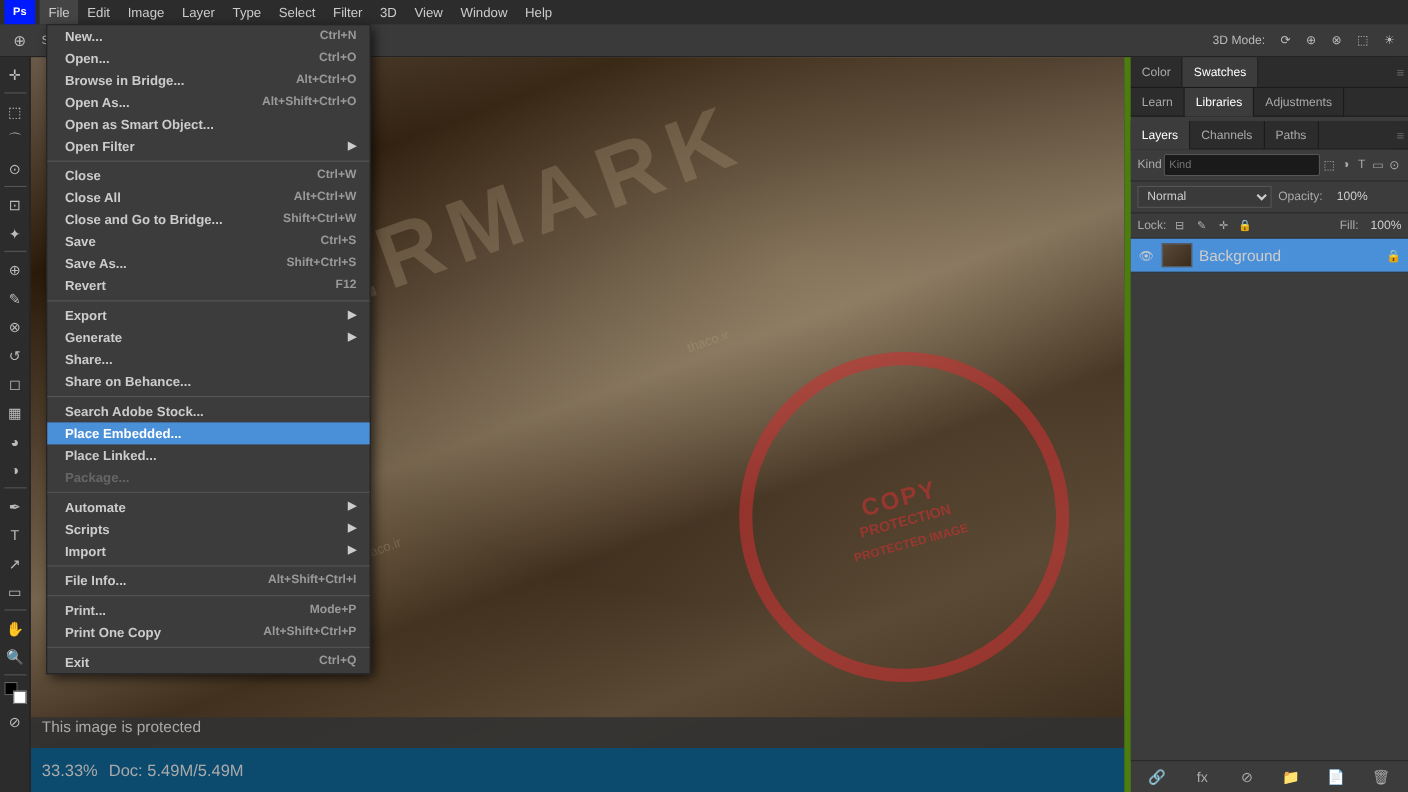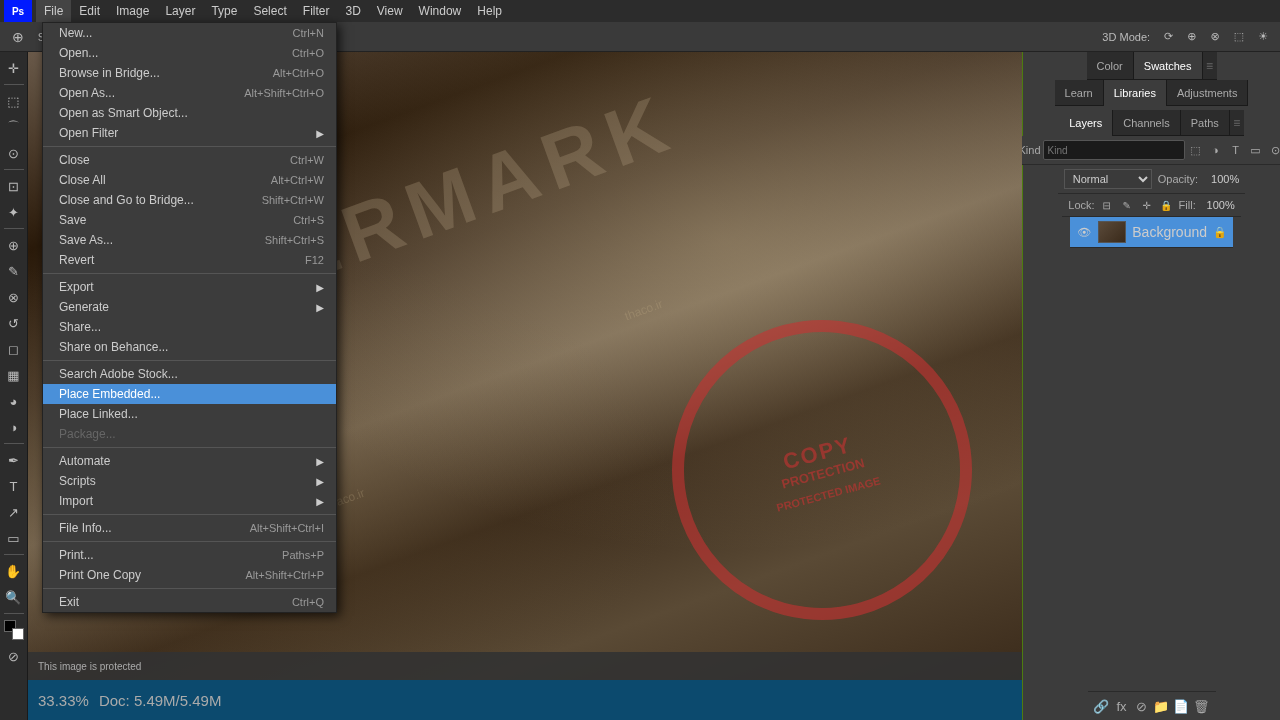--- a/index.html
+++ b/index.html
@@ -158,34 +158,32 @@
       color: #aaa;
     }
     .protected-notice {
       position: absolute;
       bottom: 40px;
       left: 0;
       right: 0;
       height: 28px;
       background: rgba(50,50,50,0.9);
       display: flex;
-      align-items: center;
       padding: 0 10px;
-      font-size: 10px;
+      font-size: 14px;
       color: #aaa;
     }
 
     
     .right-panel {
       width: 258px;
       background: #3c3c3c;
-      border-left: 1px solid #4d7c0f;
+      border-left: 6px solid #4d7c0f;
       display: flex;
       flex-direction: column;
-      align-items: center;
     }
     .panel-top-tabs {
       display: flex;
       background: #2c2c2c;
       border-bottom: 1px solid #1a1a1a;
       height: 28px;
     }
     .panel-tab {
       padding: 4px 10px;
       cursor: pointer;
@@ -238,21 +236,21 @@
       cursor: pointer;
     }
     .blend-mode-row {
       display: flex;
       align-items: center;
       padding: 4px 6px;
       gap: 6px;
       border-bottom: 1px solid #2a2a2a;
     }
     .blend-select {
-      width: 88px;
+      width: 122px;
       height: 20px;
       background: #3a3a3a;
       border: 1px solid #555;
       color: #ccc;
       font-size: 11px;
       padding: 0 4px;
     }
     .opacity-label {
       font-size: 11px;
       color: #aaa;
@@ -351,26 +349,26 @@
       top: 22px;
       left: 42px;
       width: 295px;
       background: #3c3c3c;
       border: 1px solid #222;
       box-shadow: 3px 3px 10px rgba(0,0,0,0.7);
       z-index: 1000;
     }
     .menu-item {
       display: flex;
-      align-items: center;
       padding: 3px 12px 3px 16px;
       cursor: pointer;
       color: #ccc;
       font-size: 12px;
       position: relative;
+      font-weight: bold;
     }
     .menu-item.highlighted {
       background: #4a90d9;
       color: #fff;
     }
     .menu-item.disabled {
       color: #666;
       cursor: default;
     }
     .menu-item-label {
@@ -659,21 +657,21 @@
     <span class="menu-item-arrow">▶</span>
   </div>
   <div class="menu-separator"></div>
   <div class="menu-item">
     <span class="menu-item-label">File Info...</span>
     <span class="menu-item-shortcut">Alt+Shift+Ctrl+I</span>
   </div>
   <div class="menu-separator"></div>
   <div class="menu-item">
     <span class="menu-item-label">Print...</span>
-    <span class="menu-item-shortcut">Paths+P</span>
+    <span class="menu-item-shortcut">Mode+P</span>
   </div>
   <div class="menu-item">
     <span class="menu-item-label">Print One Copy</span>
     <span class="menu-item-shortcut">Alt+Shift+Ctrl+P</span>
   </div>
   <div class="menu-separator"></div>
   <div class="menu-item">
     <span class="menu-item-label">Exit</span>
     <span class="menu-item-shortcut">Ctrl+Q</span>
   </div>

